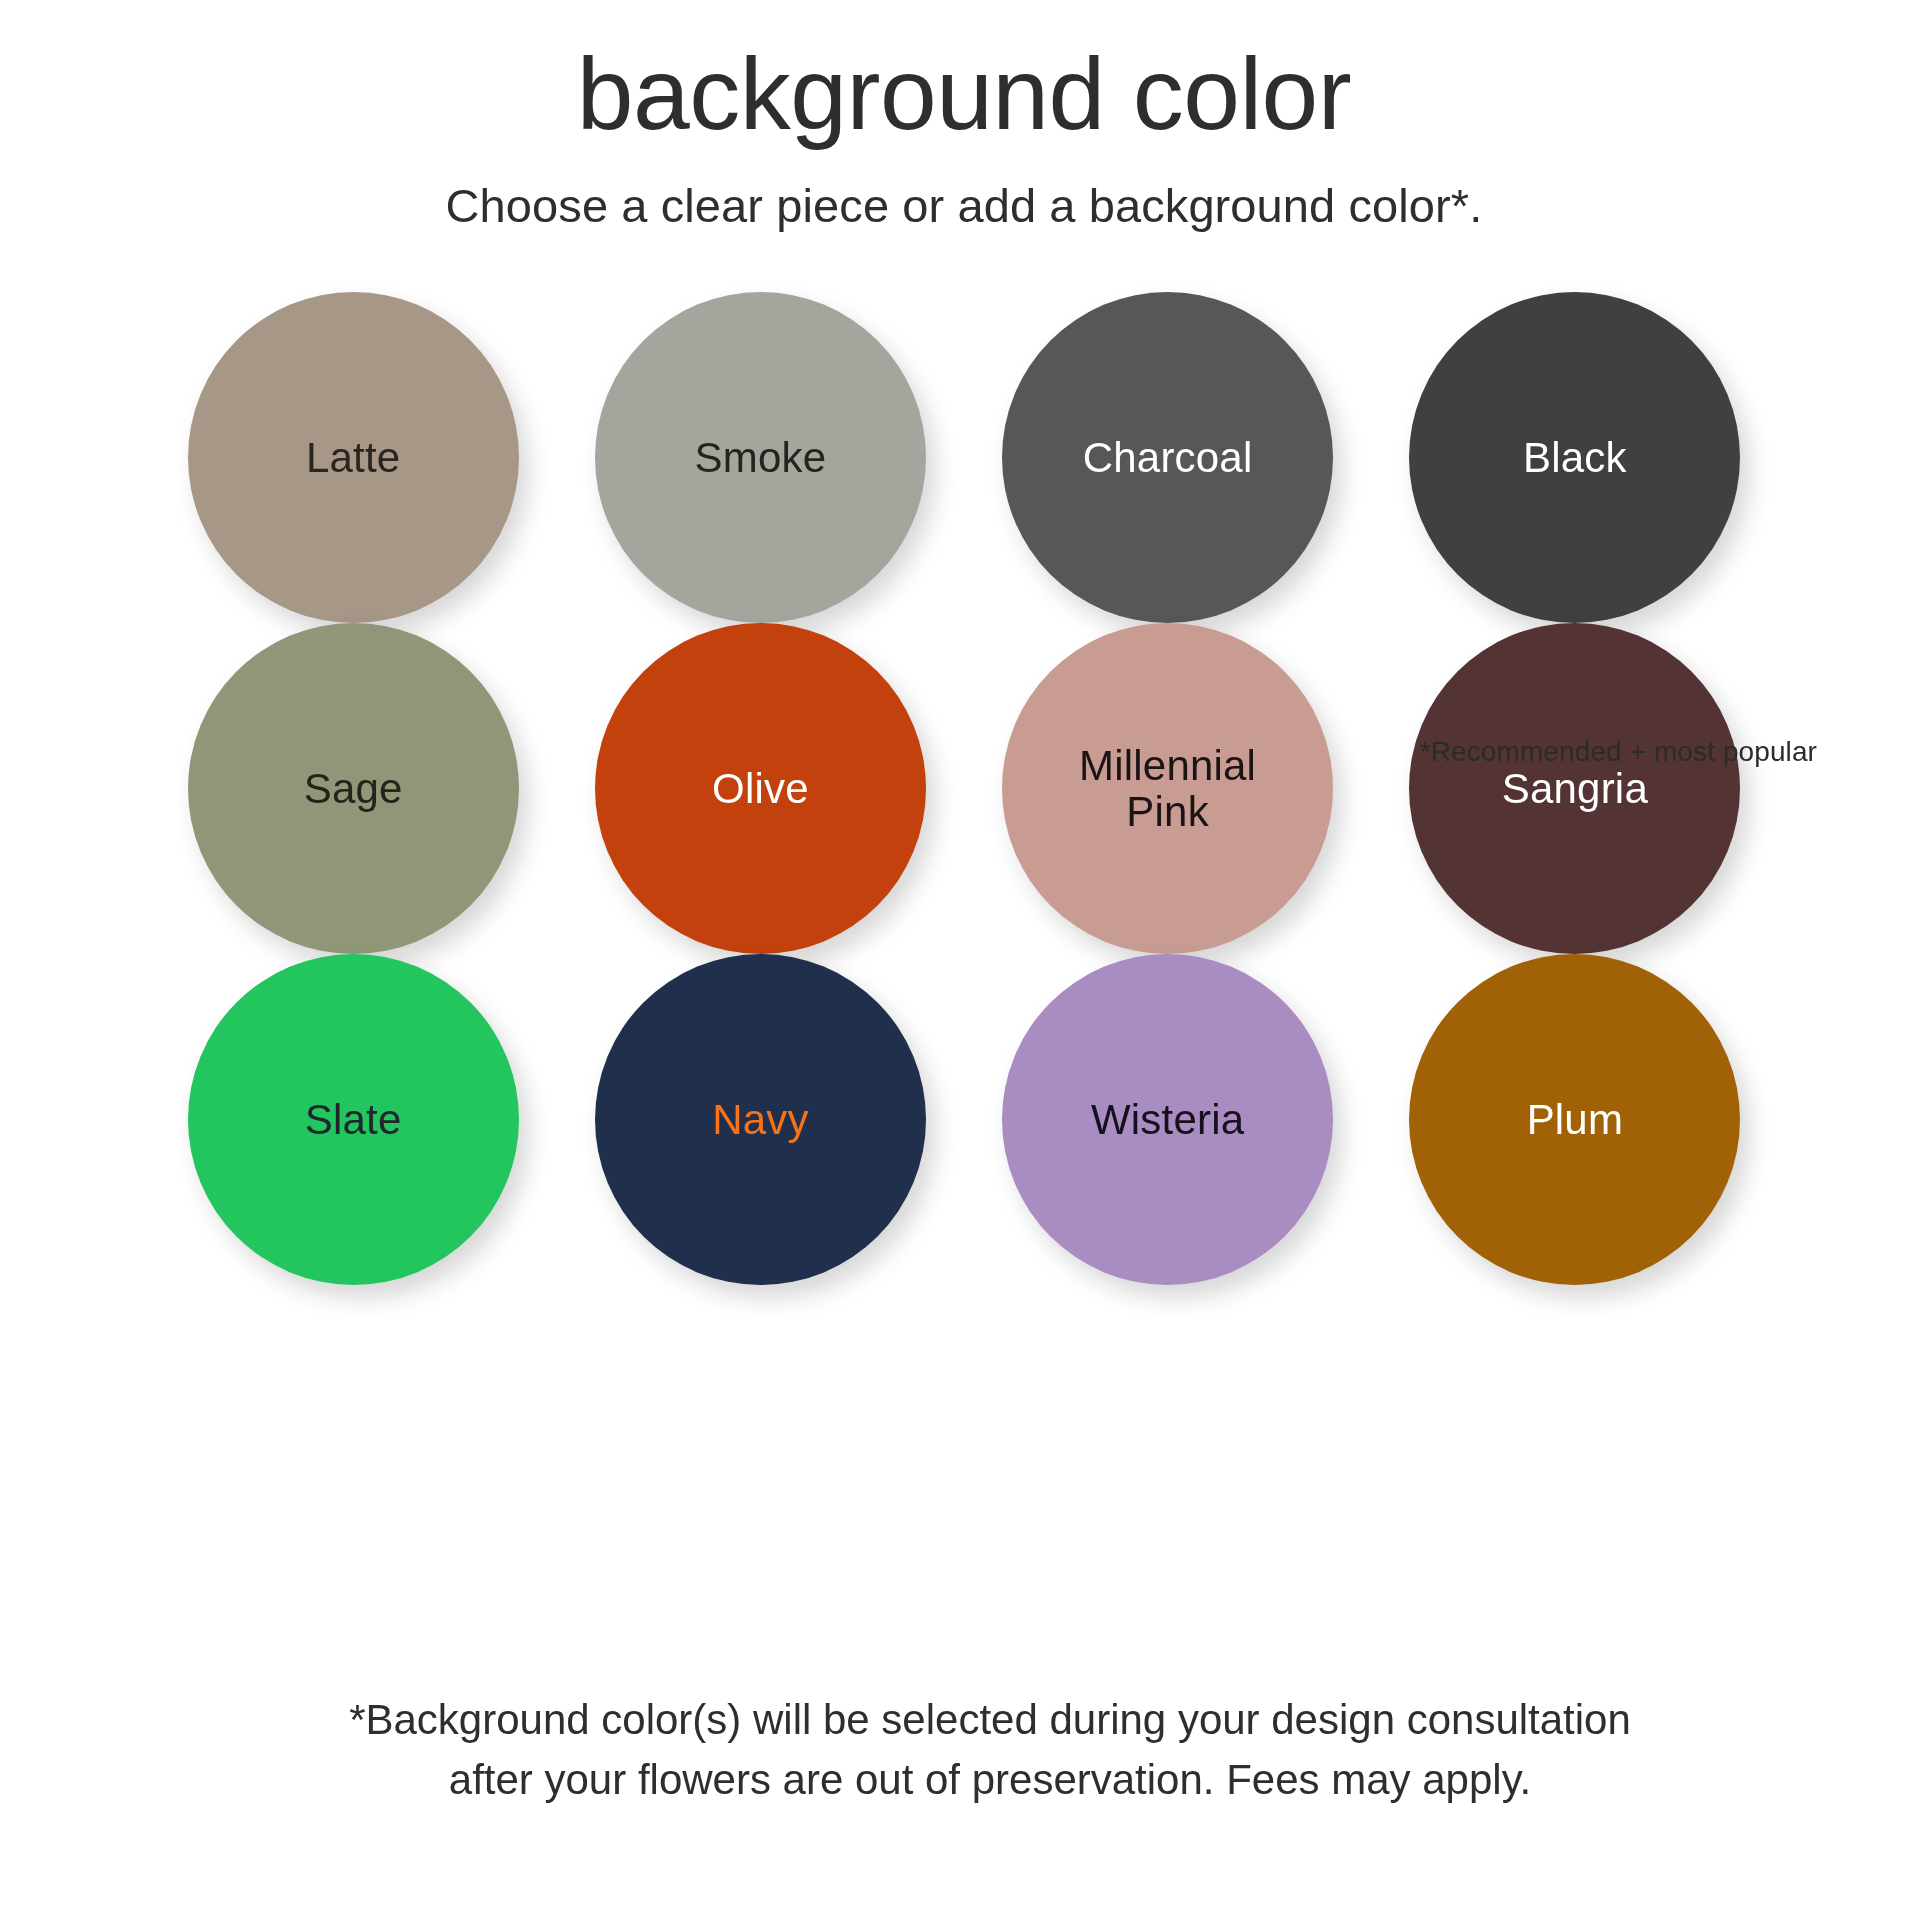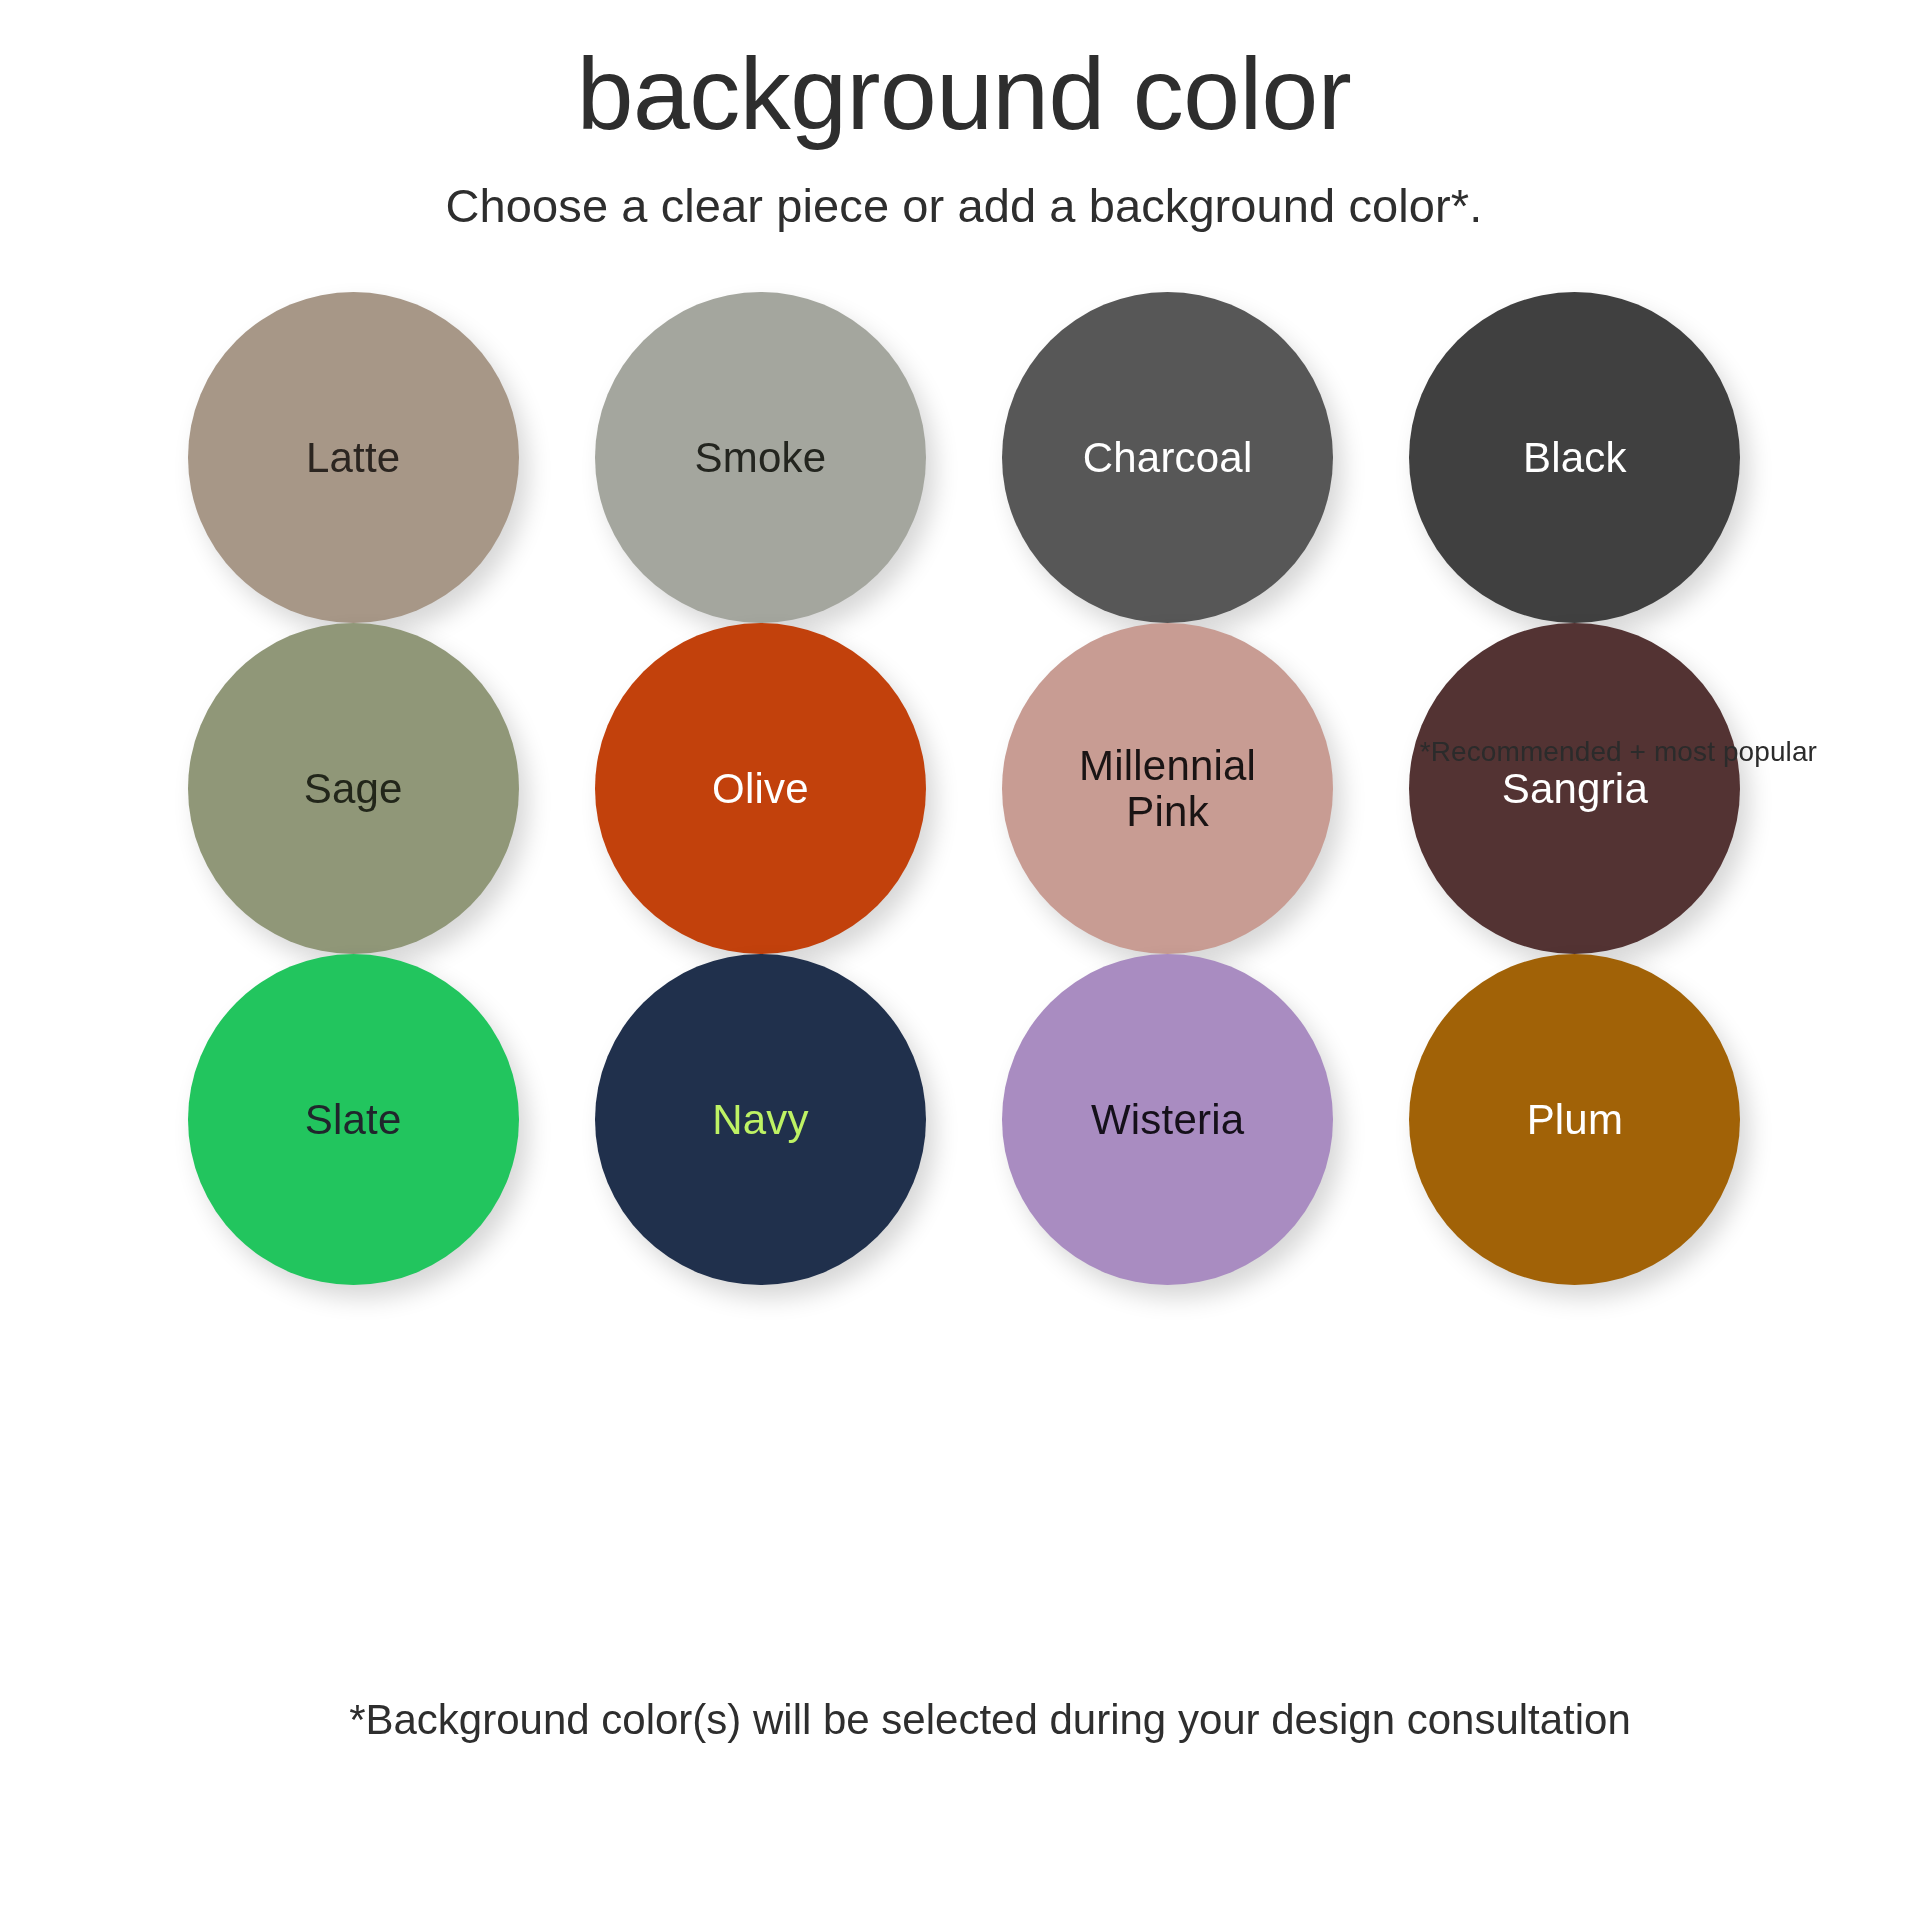--- a/index.html
+++ b/index.html
@@ -163,35 +163,36 @@
           <span class="swatch-label" style="color: rgb(255, 255, 255);">Sangria</span>
         </div>
       </div>
       <div class="swatch">
         <div class="swatch-circle" style="background: #22c55e;">
           <span class="swatch-label" style="color: rgb(32, 38, 44);">Slate</span>
         </div>
       </div>
       <div class="swatch">
         <div class="swatch-circle" style="background: rgb(32, 48, 76);">
-          <span class="swatch-label" style="color: #bef264;">Navy</span>
+          <span class="swatch-label" style="color: #f97316;">Navy</span>
         </div>
       </div>
       <div class="swatch">
         <div class="swatch-circle" style="background: rgb(169, 140, 193);">
           <span class="swatch-label" style="color: rgb(21, 16, 26);">Wisteria</span>
         </div>
       </div>
       <div class="swatch">
         <div class="swatch-circle" style="background: #a16207; text-align: right;">
           <span class="swatch-label" style="color: rgb(255, 255, 255);">Plum</span>
         </div>
       </div>
     </div>
 
   <div class="recommended-note">*Recommended + most popular</div>
 
   <div class="footer">
     <span class="footer-line">*Background color(s) will be selected during your design consultation</span>
+    <span class="footer-line">after your flowers are out of preservation. Fees may apply.</span>
   </div>
 
 </div>
 
 
 </body></html>

